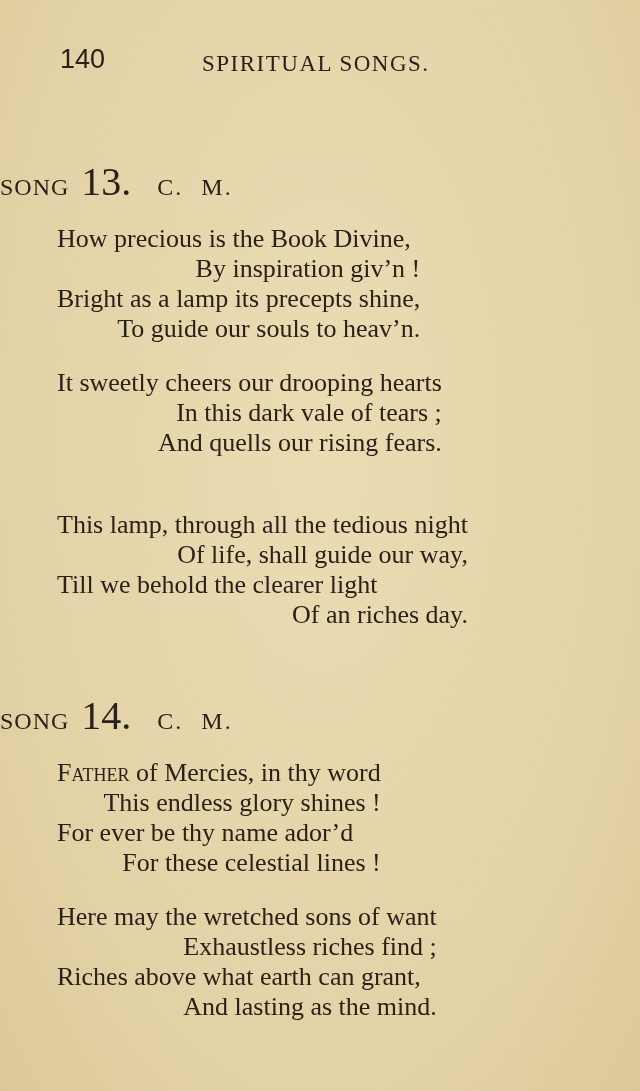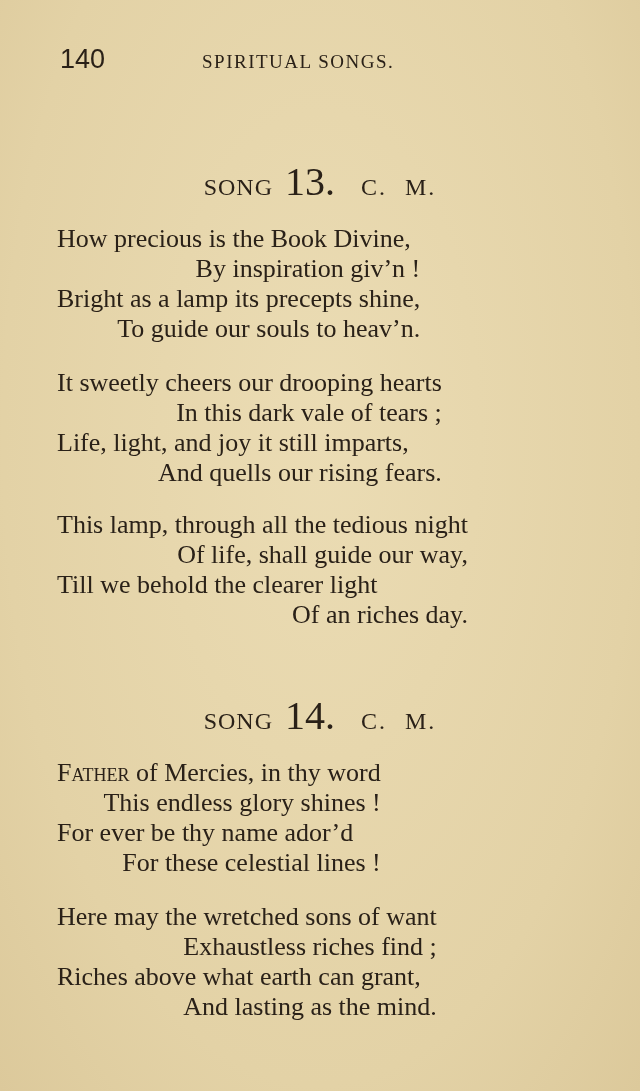--- a/index.html
+++ b/index.html
@@ -6,22 +6,22 @@
   body {
     width:640px; height:1091px; overflow:hidden;
     background:#e6d6ad;
     background-image: radial-gradient(ellipse at 50% 40%, #ebdcb4 0%, #e3d2a6 70%, #dcc99b 100%);
     font-family:"DejaVu Serif", "Liberation Serif", serif;
     color:#2a2118;
     position:relative;
   }
   .header { position:absolute; top:44px; left:60px; width:520px; height:40px; }
   .page-num { position:absolute; left:0; top:0; font-size:27px; font-family:Liberation Sans, sans-serif; }
-  .running-title { position:absolute; left:142px; top:7px; font-size:19px; letter-spacing:1.5px; font-family:"Liberation Serif", serif; }
-  .song-title { position:absolute; left:0; width:640px; text-align:center; font-family:"Liberation Serif", serif; }
+  .running-title { position:absolute; left:142px; top:7px; font-size:23px; letter-spacing:1.5px; font-family:"Liberation Serif", serif; }
+  .song-title { position:absolute; left:0; width:640px; text-align:left; font-family:"Liberation Serif", serif; }
   .song-title .word { font-size:24px; letter-spacing:1px; }
   .song-title .num { font-size:40px; margin:0 22px 0 8px; }
   .song-title .meter { font-size:24px; letter-spacing:2px; word-spacing:10px; }
   .stanza { position:absolute; left:57px; font-family:"Liberation Serif", serif; font-size:26px; line-height:30px; }
   .line { white-space:nowrap; }
   .line.indent { padding-left:29px;text-align:right; }
   .sc { font-variant:small-caps; }
 </style>
 </head>
 <body>
@@ -40,21 +40,20 @@
 <div class="stanza" style="top:224px">
   <div class="line">How precious is the Book Divine,</div>
   <div class="line indent">By inspiration giv’n !</div>
   <div class="line">Bright as a lamp its precepts shine,</div>
   <div class="line indent">To guide our souls to heav’n.</div>
 </div>
 
 <div class="stanza" style="top:368px">
   <div class="line">It sweetly cheers our drooping hearts</div>
   <div class="line indent">In this dark vale of tears ;</div>
-  <div class="line">Life, light, and joy it still imparts,</div>
   <div class="line indent">And quells our rising fears.</div>
 </div>
 
 <div class="stanza" style="top:510px">
   <div class="line">This lamp, through all the tedious night</div>
   <div class="line indent">Of life, shall guide our way,</div>
   <div class="line">Till we behold the clearer light</div>
   <div class="line indent">Of an riches day.</div>
 </div>
 

